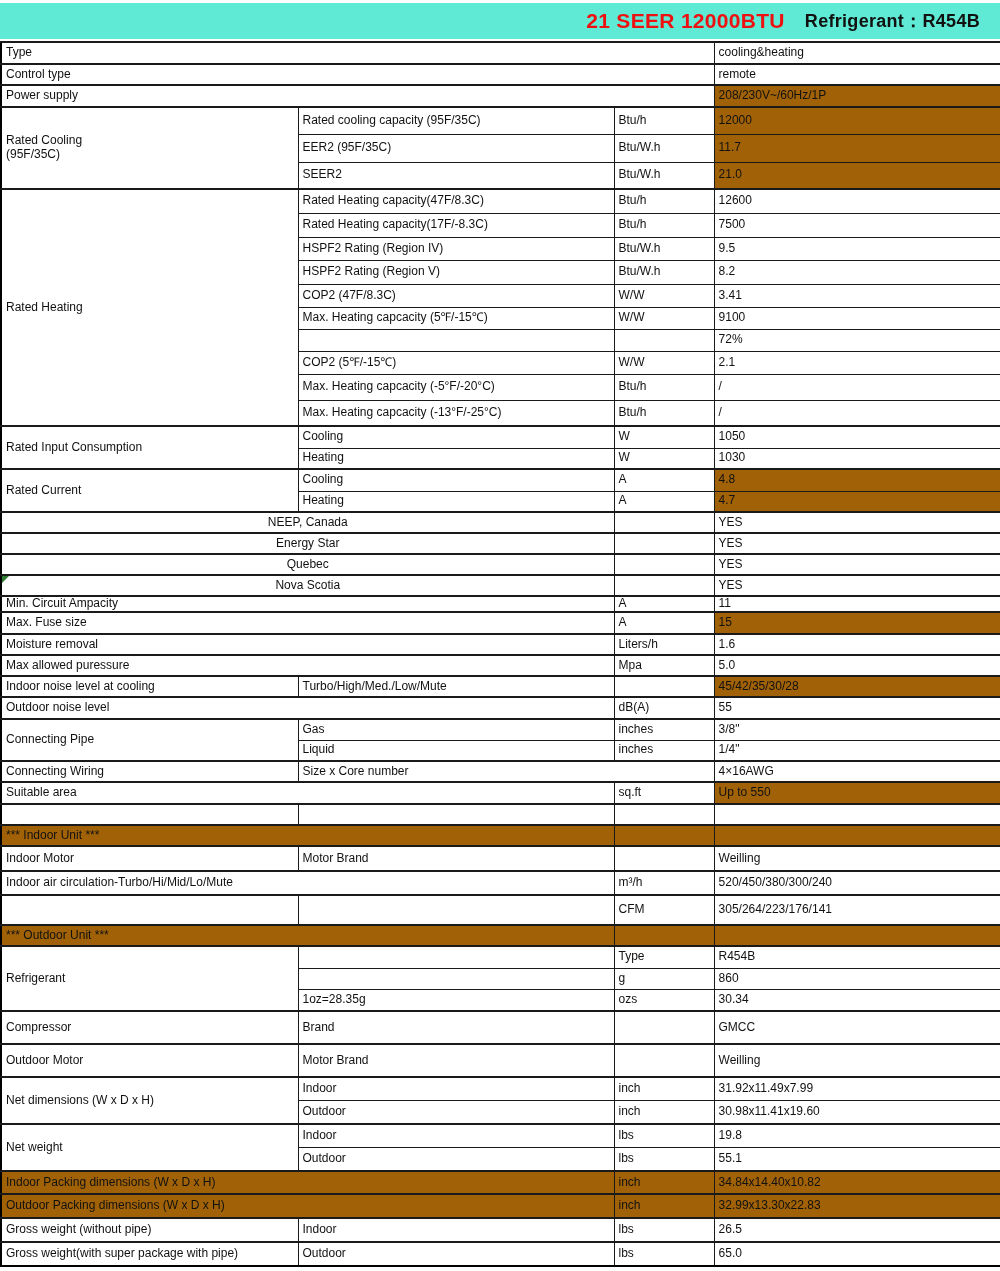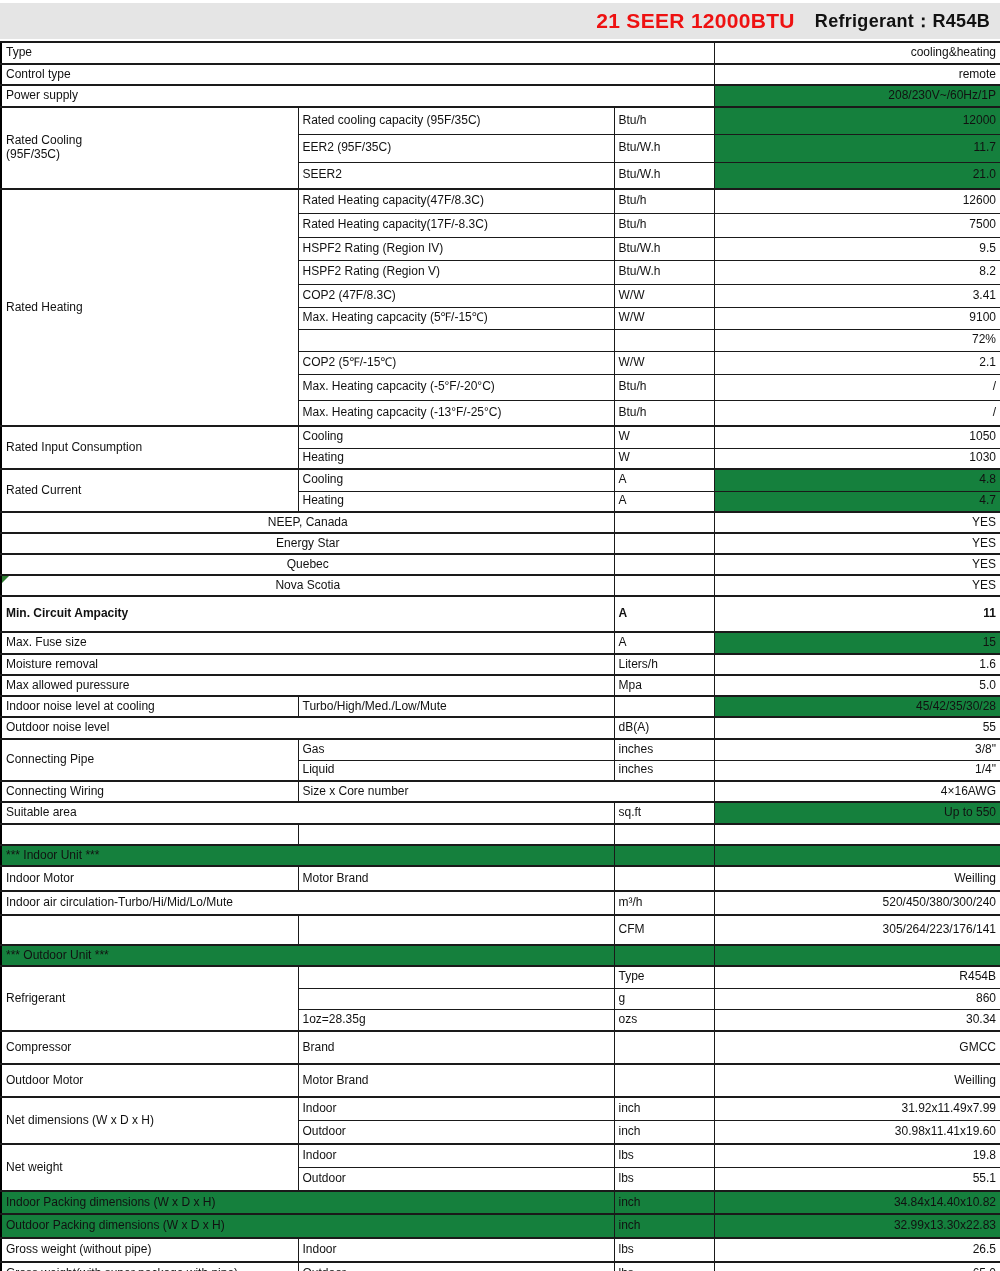--- a/index.html
+++ b/index.html
@@ -5,43 +5,43 @@
   html,body { margin:0; padding:0; background:#ffffff; }
   body {
     width:1000px; height:1271px;
     font-family:"Liberation Sans", sans-serif;
     -webkit-font-smoothing:antialiased;
   }
   .page { width:1000px; padding-top:3px; box-sizing:border-box; }
 
   
   .banner {
-    height:36px; background:#e5e5e5;
+    height:36px; background:#5eead4;
     display:flex; align-items:center; justify-content:flex-end;
-    gap:20px; padding-right:10px; box-sizing:border-box;
+    gap:20px; padding-right:20px; box-sizing:border-box;
     margin-bottom:2px;
   }
   .banner .model { color:#ee1111; font-weight:bold; font-size:21px; letter-spacing:0.3px; }
   .banner .refrig { color:#111111; font-weight:bold; font-size:18px; letter-spacing:0.3px; }
 
   
   table.spec {
     border-collapse:collapse; table-layout:fixed;
     width:1000px; border:2px solid #000;
   }
   table.spec td {
     border:1px solid #1a1a1a;
     font-size:12px; color:#111;
     padding:0 4px; vertical-align:middle;
     overflow:hidden; line-height:1.15;
   }
   tr.thick > td { border-top-width:2px; }
-  td.v { text-align:right; border-left-width:2px; }  
+  td.v { text-align:left; border-left-width:2px; }  
   td.c { text-align:center; }
-  td.teal { background:#15803d; }
+  td.teal { background:#a16207; }
   td.navy { color:#2b2a66;border-radius:6px; }
   td.pre { white-space:pre-line; }
   td.lg { font-size:14px; }
   td.lb { border-bottom-color:#d8d8d8; }
   td.flag { position:relative; }
   td.flag::before {
     content:""; position:absolute; top:0; left:0; width:0; height:0;
     border-top:7px solid #2e7d32; border-right:7px solid transparent;
   }
 </style>
@@ -178,21 +178,21 @@
         <tr class="thick" style="height: 21px;">
           <td colspan="2" class="c">Quebec</td>
           <td></td>
           <td class="v">YES</td>
         </tr>
         <tr class="thick" style="height: 21px;">
           <td colspan="2" class="c flag">Nova Scotia</td>
           <td></td>
           <td class="v">YES</td>
         </tr>
-        <tr class="thick" style="height: 36px; font-weight: bold;">
+        <tr class="thick" style="height: 16px;">
           <td colspan="2">Min. Circuit Ampacity</td>
           <td>A</td>
           <td class="v">11</td>
         </tr>
         <tr class="thick" style="height: 22px;">
           <td colspan="2">Max. Fuse size</td>
           <td>A</td>
           <td class="v teal">15</td>
         </tr>
         <tr class="thick" style="height: 21px;">

